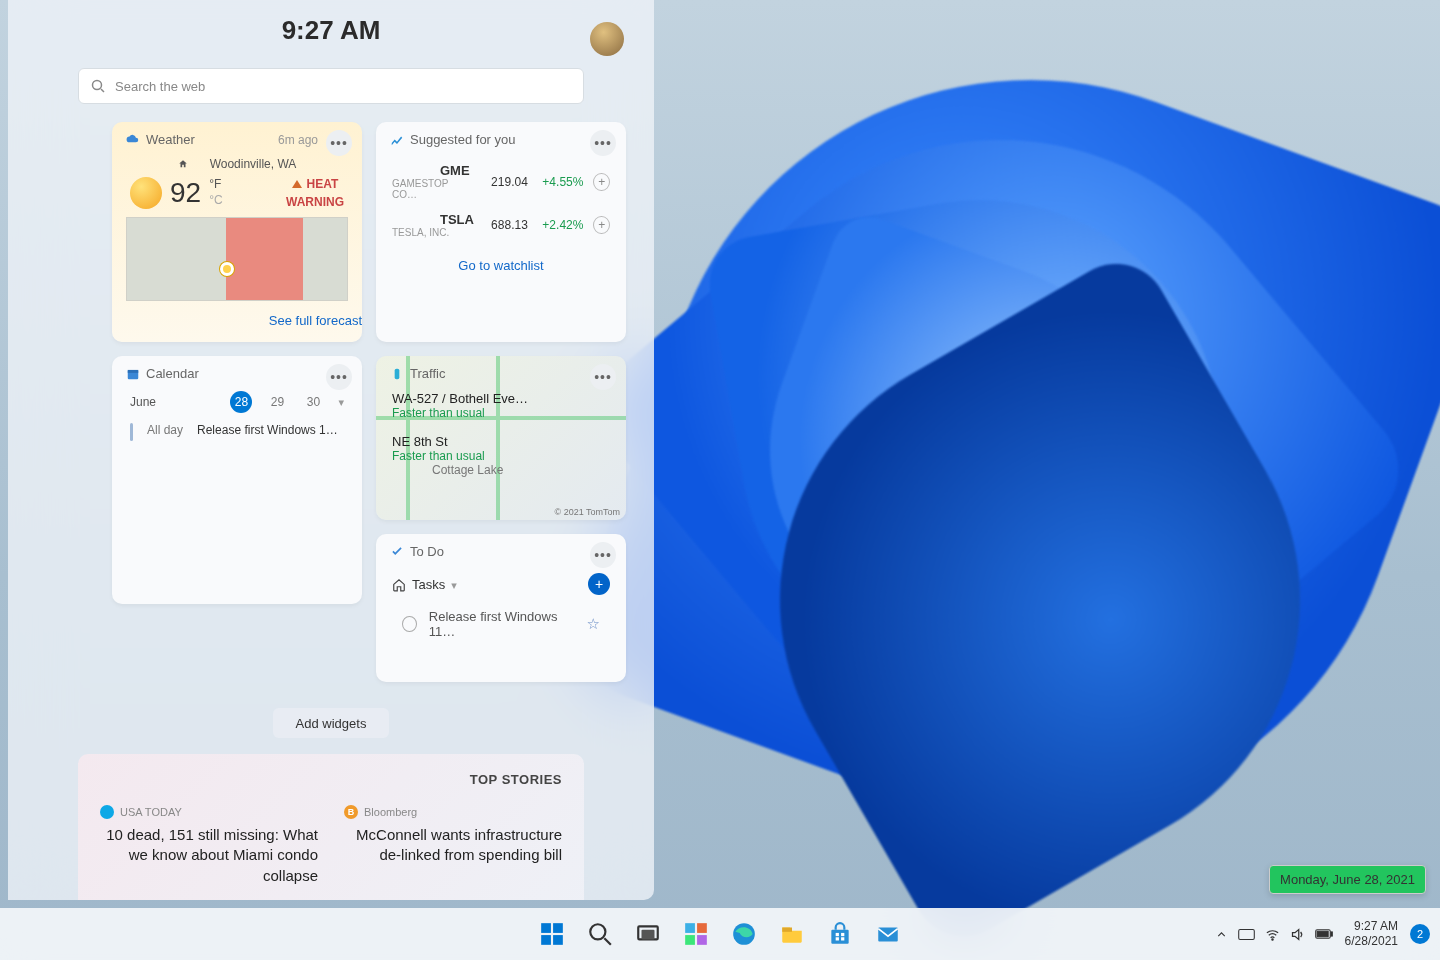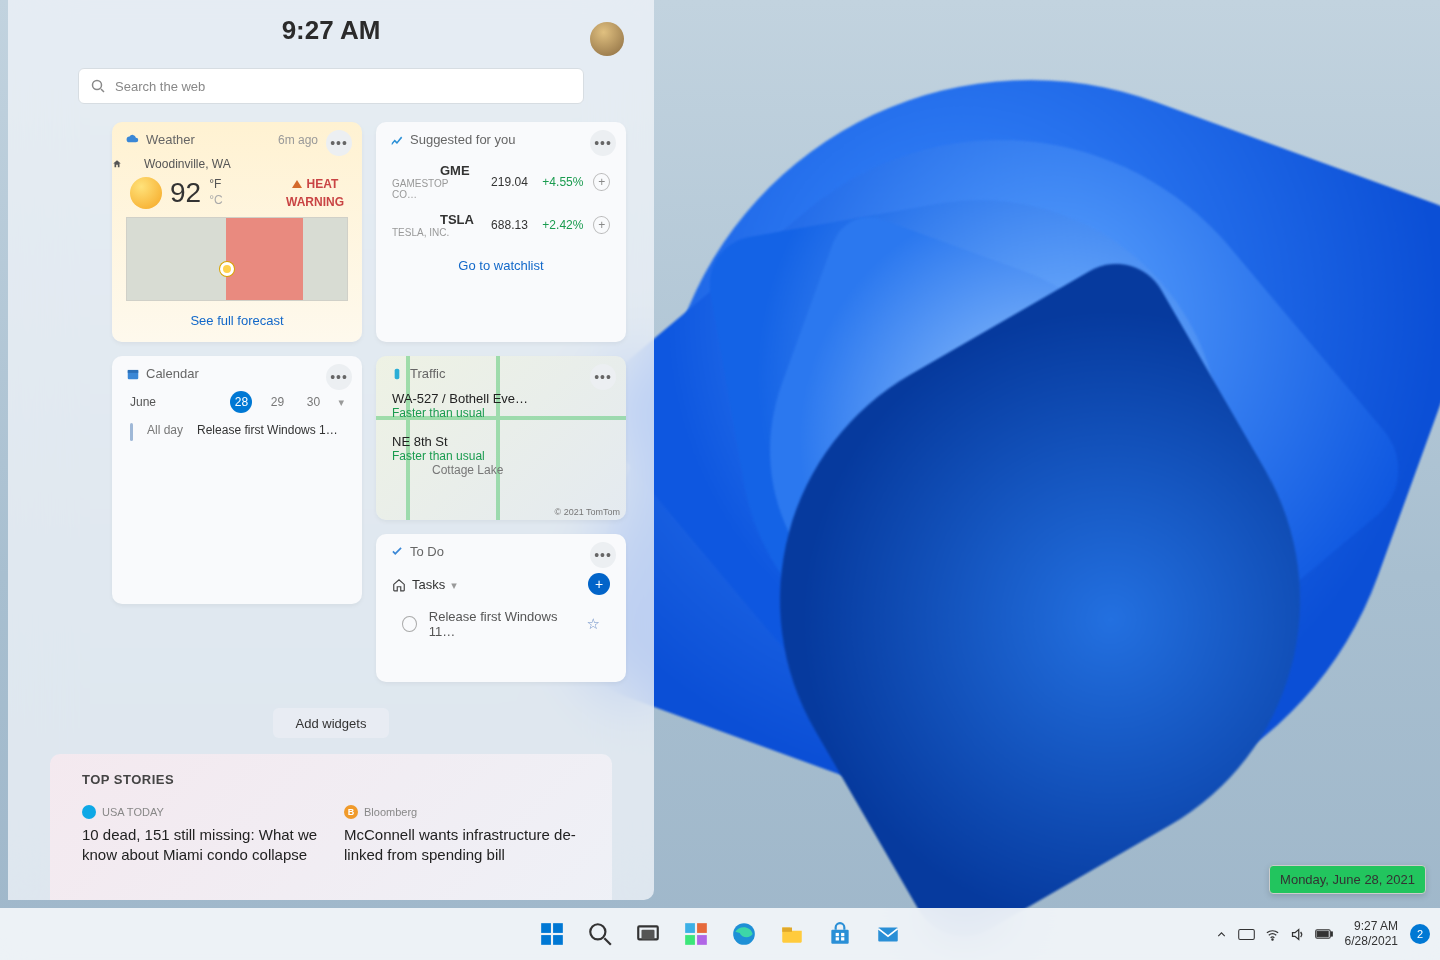--- a/index.html
+++ b/index.html
@@ -25,32 +25,32 @@
   .search-box svg{width:14px;height:14px;fill:none;stroke:#888;stroke-width:1.5;}
 
   .grid { display:grid; grid-template-columns: 250px 250px; gap:14px; padding:0 104px; }
   .card { background:#f9fafc; border-radius:10px; box-shadow:0 2px 4px rgba(0,0,0,0.05); position:relative; }
   .card-hd { display:flex; align-items:center; gap:6px; padding:10px 14px; font-size:13px; color:#666; }
   .card-hd .ico{ width:14px; height:14px; }
   .more-btn { position:absolute; right:10px; top:8px; width:26px; height:26px; border-radius:50%; background:#eceff2; display:flex; align-items:center; justify-content:center; color:#666; font-size:14px; letter-spacing:1px; }
 
   
   .weather{background:linear-gradient(180deg,#fff2d2,#fef9ed);}
-  .w-loc{display:flex;align-items:center;gap:22px;font-size:12px;color:#555;}
+  .w-loc{display:flex;align-items:center;justify-content:center;gap:22px;font-size:12px;color:#555;}
   .w-main{display:flex;align-items:center;justify-content:space-between;padding:6px 18px 8px;}
   .w-left{display:flex;align-items:center;gap:8px;}
   .sun{width:32px;height:32px;border-radius:50%;background:radial-gradient(circle at 35% 30%,#ffe27a,#f5a623);} 
   .w-temp{font-size:28px;color:#333;text-align:right;}
   .w-unit{font-size:12px;color:#555;line-height:1.3;}
   .w-warn{display:flex;align-items:center;gap:4px;font-size:12px;color:#c94444;font-weight:600;text-align:center;flex-direction:column;}
   .w-warn-row{display:flex;align-items:center;gap:5px;}
   .tri{width:0;height:0;border-left:5px solid transparent;border-right:5px solid transparent;border-bottom:8px solid #d46a2b;}
   .w-map{height:84px;background:linear-gradient(90deg,#d8dcd3 0%,#d8dcd3 45%,#e98a7f 45%,#e98a7f 80%,#d8dcd3 80%);margin:0 14px;border:1px solid #d0d0c8;position:relative;}
   .w-pin{position:absolute;left:93px;top:44px;width:14px;height:14px;border-radius:50%;background:#ffd24d;border:3px solid #fff;box-shadow:0 0 0 1px #d9a400;}
-  .w-link{color:#1268c9;font-size:13px;text-align:center;padding:12px 0 14px;}
+  .w-link{color:#1268c9;font-size:13px;text-align:right;padding:12px 0 14px;}
 
   
   .cal-month{padding:0 18px;font-size:12px;color:#555;display:flex;align-items:center;justify-content:space-between;}
   .cal-days{display:flex;gap:14px;align-items:center;}
   .cal-day{font-size:12px;color:#777;width:22px;text-align:center;}
   .cal-sel{background:#0078d4;color:#fff;border-radius:50%;width:22px;height:22px;line-height:22px;}
   .chev{color:#999;font-size:11px;}
   .cal-row{display:flex;gap:14px;align-items:flex-start;padding:10px 18px;font-size:12px;color:#555;}
   .cal-bar{width:3px;height:18px;background:#9fb8d7;border-radius:2px;}
   .cal-all{color:#777;}
@@ -81,21 +81,21 @@
   .todo{height:148px;}
   .td-hd2{display:flex;align-items:center;justify-content:space-between;padding:4px 16px;}
   .td-left{display:flex;align-items:flex-end;gap:6px;font-size:13px;color:#333;font-weight:500;}
   .td-plus{width:22px;height:22px;border-radius:50%;background:#0264c9;color:#fff;display:flex;align-items:center;justify-content:center;font-size:14px;}
   .td-item{display:flex;align-items:center;gap:12px;padding:10px 26px;font-size:13px;color:#555;}
   .td-circle{width:16px;height:16px;border:1.5px solid #aaa;border-radius:50%;}
   .td-star{margin-left:auto;color:#6b8ec6;font-size:15px;}
 
   .add-widgets{width:116px;height:30px;margin:26px auto 16px;background:#e8ecf3;border-radius:6px;display:flex;align-items:center;justify-content:center;font-size:13px;color:#333;}
 
-  .top-stories{margin:0 42px;background:linear-gradient(135deg,#f4e9ef,#eef1f7);border-radius:10px;padding:18px 32px;height:190px;}
+  .top-stories{margin:0 70px;background:linear-gradient(135deg,#f4e9ef,#eef1f7);border-radius:10px;padding:18px 22px;height:190px;text-align:right;}
   .ts-title{font-size:13px;font-weight:600;letter-spacing:0.5px;color:#444;margin-bottom:18px;}
   .ts-cols{display:flex;gap:26px;}
   .ts-col{flex:1;}
   .ts-src{display:flex;align-items:center;gap:6px;font-size:11px;color:#888;margin-bottom:6px;}
   .src-dot{width:14px;height:14px;border-radius:50%;display:flex;align-items:center;justify-content:center;font-size:9px;font-weight:700;color:#fff;}
   .ts-head{font-size:15px;color:#222;line-height:1.35;}
   
   
   .tooltip{position:absolute;right:14px;bottom:66px;background:#22c55e;border:1px solid #ccc;border-radius:4px;padding:6px 10px;font-size:13px;color:#333;z-index:20;box-shadow:0 2px 6px rgba(0,0,0,0.15);}
 

